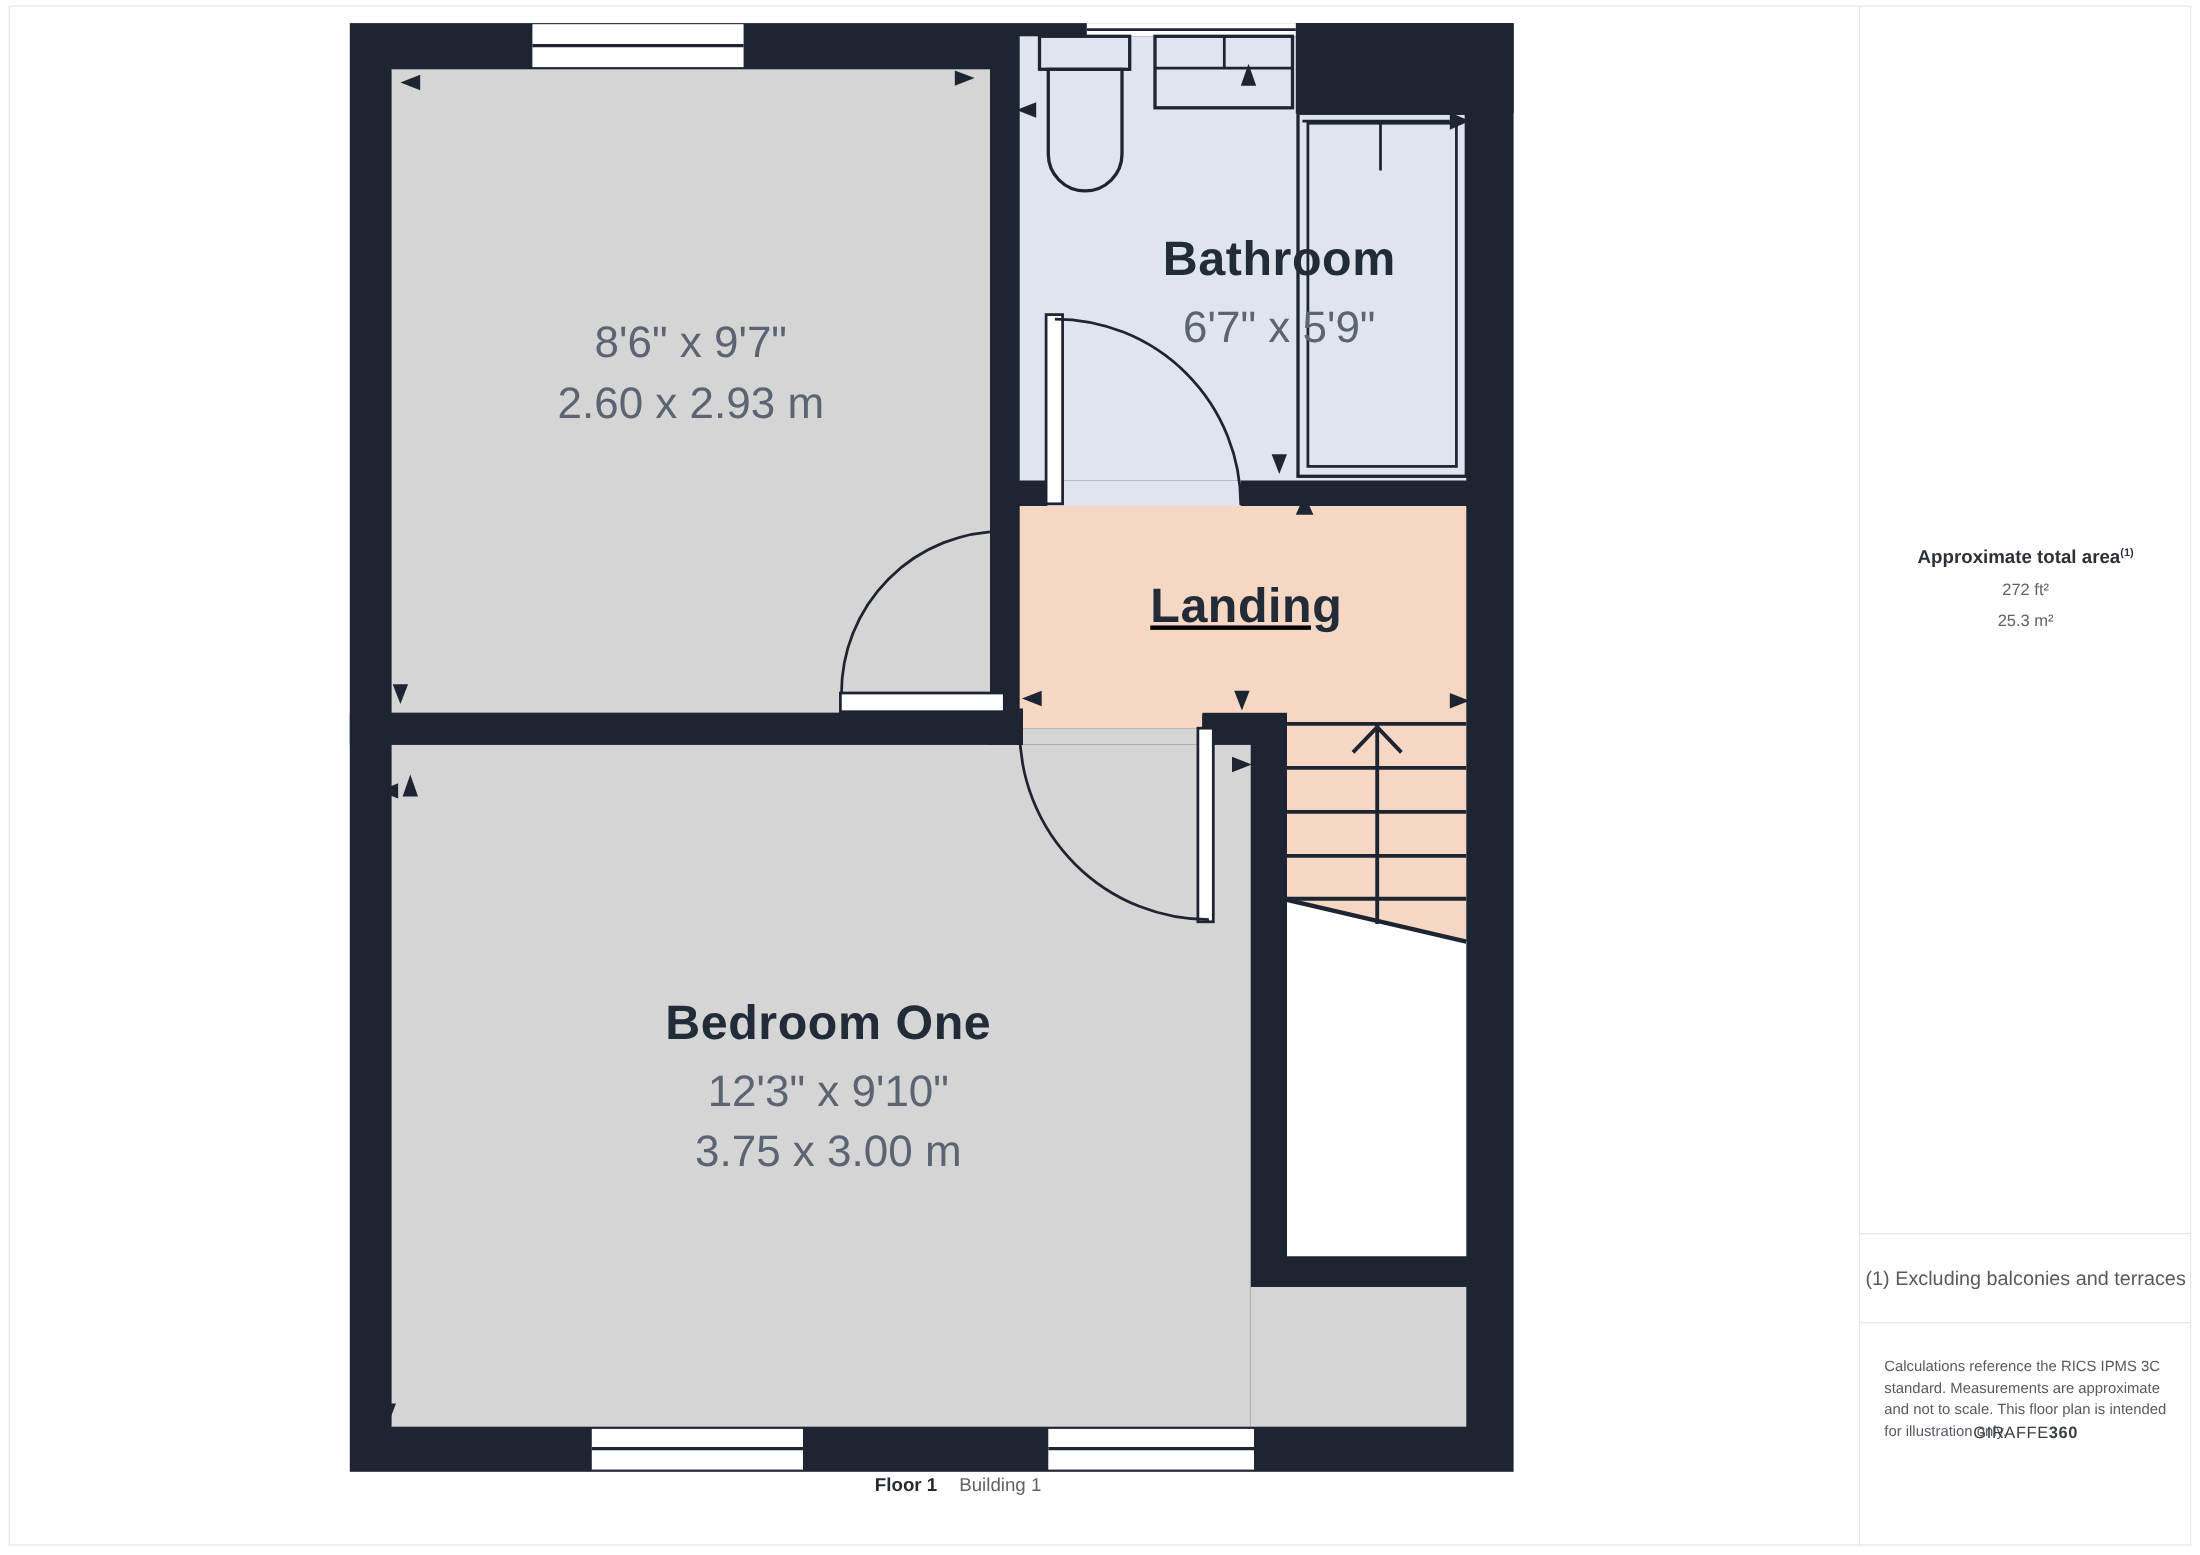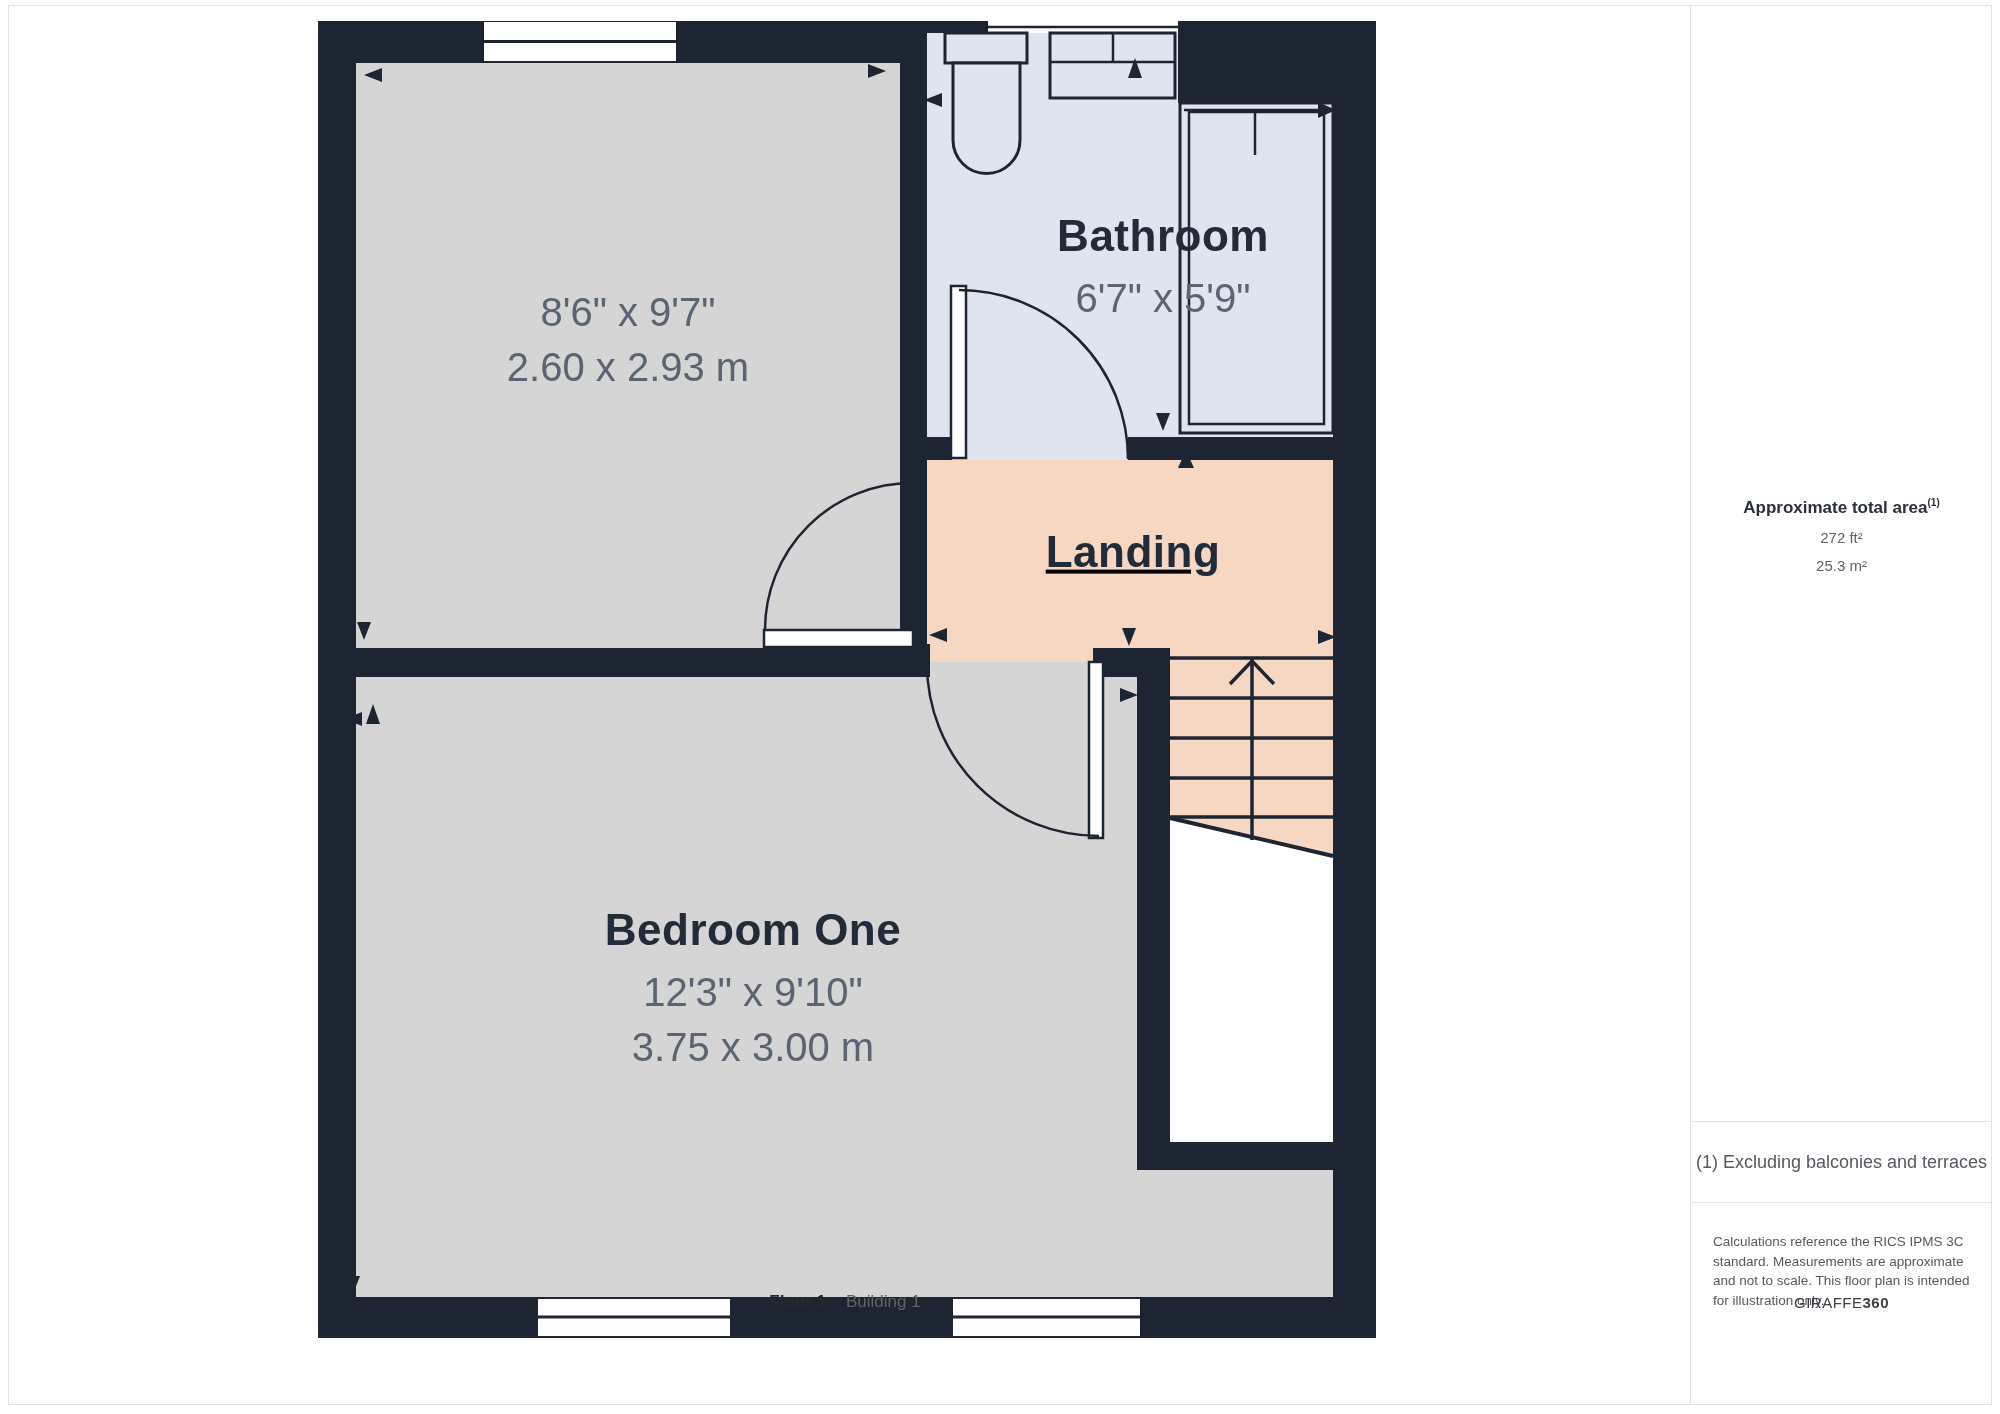--- a/index.html
+++ b/index.html
@@ -17,21 +17,21 @@
   .wht{fill:#ffffff;}
   .ln{stroke:var(--wall);fill:none;}
   .lf{stroke:var(--wall);fill:#ffffff;}
   .fx{stroke:var(--wall);fill:var(--bathroom);}
   .arw{fill:var(--wall);}
 
   .room-label{position:absolute;transform:translate(-50%,-50%);text-align:center;z-index:3;}
   .room-name{font-size:44px;font-weight:700;color:var(--ink);line-height:1.2;letter-spacing:0.5px;}
   .room-dims{font-size:40px;color:var(--dim_text);line-height:1.38;margin-top:8px;}
 
-  .caption{position:absolute;top:1292px;left:0;width:1690px;text-align:center;z-index:3;}
+  .caption{position:absolute;top:1340px;left:0;width:1690px;text-align:center;z-index:3;padding-left:26px;}
   .caption .floor{font-size:17px;font-weight:700;color:#232a33;}
   .caption .building{font-size:17px;color:#5f6368;margin-left:20px;}
 
   .sidebar{position:absolute;left:1690px;top:5px;width:301px;bottom:9px;
        border-left:1px solid var(--border);z-index:3;}
   .area-block{position:absolute;top:492px;left:0;width:100%;text-align:center;}
   .area-title{font-size:17px;font-weight:700;color:#2b3138;}
   .area-title sup{font-size:10px;font-weight:700;}
   .area-value{font-size:15px;color:var(--muted_text);margin-top:11px;}
   .divider{position:absolute;left:0;width:100%;border-top:1px solid var(--border);}

